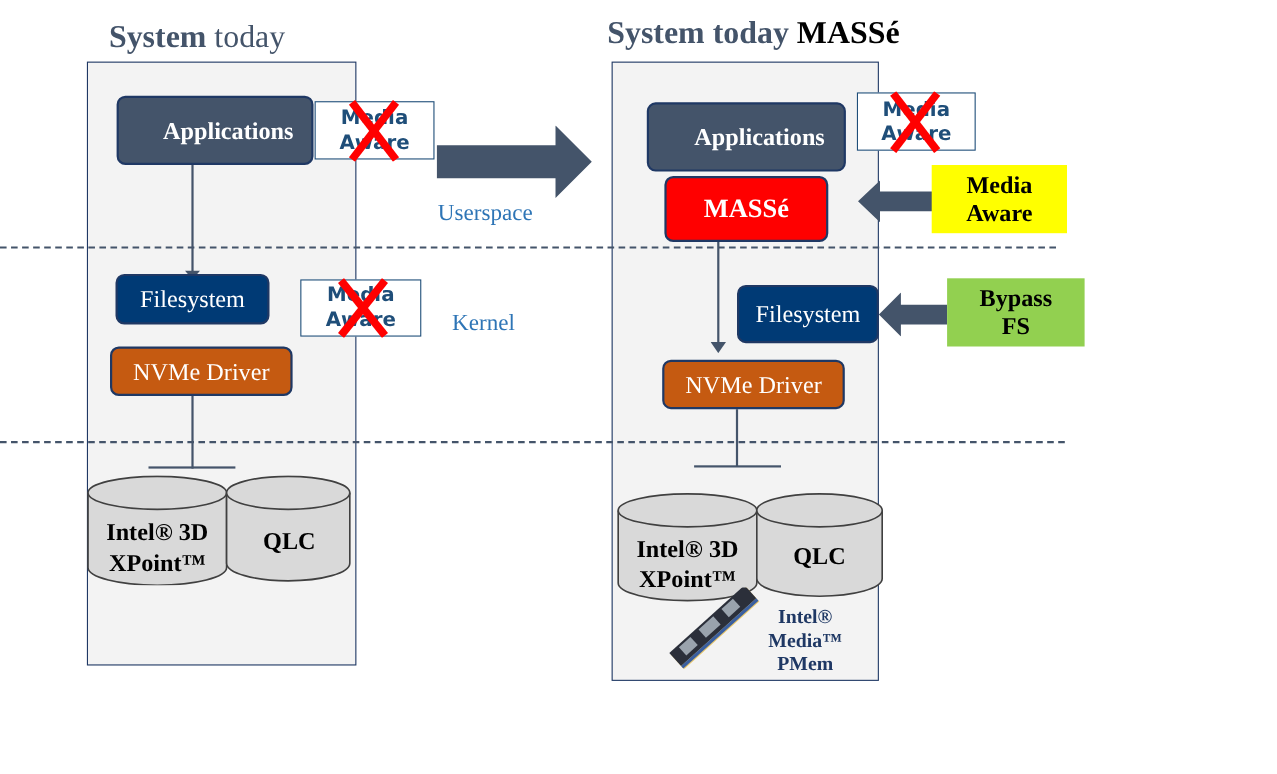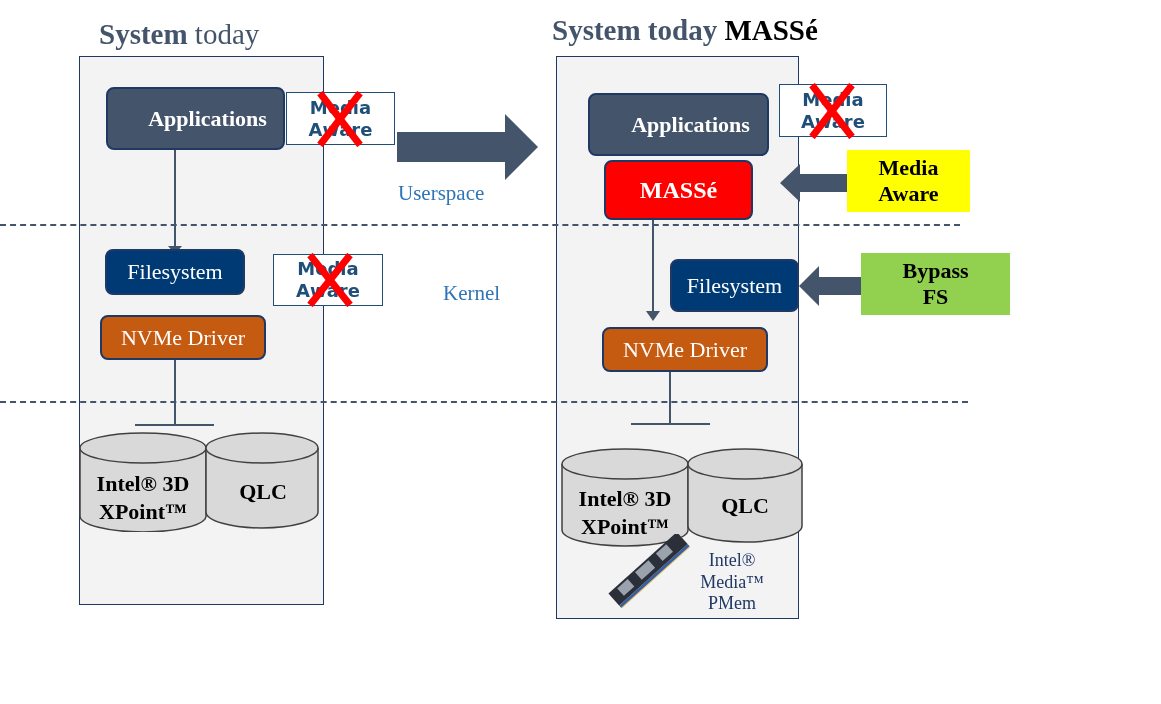--- a/index.html
+++ b/index.html
@@ -17,21 +17,21 @@
   .media-crossed { box-sizing: border-box; border: 1.5px solid #1f4e79; background: #fff; color: #1f4e79; font-family: "DejaVu Sans", sans-serif; font-weight: bold; font-size: 18px; line-height: 1.2; display: flex; flex-direction: column; align-items: center; justify-content: center; }
   .xmark { position: absolute; pointer-events: none; }
   .label-blue { color: #2e75b6; font-size: 21px; white-space: nowrap; }
   .tag { box-sizing: border-box; color: #000; font-weight: bold; font-size: 22px; line-height: 1.2; display: flex; flex-direction: column; align-items: center; justify-content: center; text-align: center; }
   .yellow { background: #ffff00; }
   .green { background: #92d050; }
   .dash { height: 0; border-top: 2px dashed #44546a; }
   .vline { width: 2px; background: #44546a; }
   .hline { height: 2px; background: #44546a; }
   .cyl-text { position: absolute; font-weight: bold; font-size: 22px; color: #000; text-align: center; line-height: 1.25; }
-  .optane { color: #1f3864; font-weight: normal; font-size: 18px; text-align: center; line-height: 1.2; }
+  .optane { color: #1f3864; font-weight: bold; font-size: 18px; text-align: center; line-height: 1.2; }
 </style>
 </head>
 <body>
 
 <div class="abs title" style="left:99px; top:20px;"><span>System</span><span class="normal"> today</span></div>
 <div class="abs title" style="left:552px; top:16px;"><span>System today </span><span class="black">MASSé</span></div>
 
 <div class="abs panel" style="left:79px; top:56px; width:245px; height:549px;"></div>
 <div class="abs panel" style="left:556px; top:56px; width:243px; height:563px;"></div>
 
@@ -90,21 +90,21 @@
     <div>Intel® 3D</div>
     <div>XPoint™</div>
   </div>
 <div class="cyl-text" style="left:207px; top:478px; width:112px;">QLC</div>
 
 <svg class="abs" style="left:397px; top:114px;" width="142" height="66">
   <polygon points="0,18 108,18 108,0 141,33 108,66 108,48 0,48" fill="#44546a"></polygon>
 </svg>
 
 <div class="abs label-blue" style="left:398px; top:181px;">Userspace</div>
-<div class="abs label-blue" style="left:411px; top:281px;margin-left:32px;">Kernel</div>
+<div class="abs label-blue" style="left:411px; top:281px;">Kernel</div>
 
 <div class="abs box apps" style="left:588px; top:93px; width:181px; height:63px;">
     <span>Applications</span>
   </div>
 
 <div class="abs media-crossed" style="left:779px; top:84px; width:108px; height:53px;">
   <span>Media</span>
   <span>Aware</span>
   <svg class="xmark" style="left:28px; top:-2px;" width="48" height="56" viewBox="0 0 48 56">
     <line x1="4" y1="2" x2="44" y2="54" stroke="#ff0000" stroke-width="7"></line>
@@ -129,21 +129,21 @@
     <polygon points="0,0 14,0 7,10" fill="#44546a"></polygon>
   </svg>
 
 <div class="abs box fs" style="left:670px; top:259px; width:129px; height:53px;">
     <span>Filesystem</span>
   </div>
 
 <svg class="abs" style="left:799px; top:266px;" width="62" height="40">
   <polygon points="0,20 20,0 20,11 62,11 62,29 20,29 20,40" fill="#44546a"></polygon>
 </svg>
-<div class="abs tag green" style="left:861px; top:253px; width:149px; height:62px;">
+<div class="abs tag green" style="left:861px; top:253px; width:125px; height:62px;">
   <span>Bypass</span>
   <span>FS</span>
 </div>
 
 <div class="abs box nvme" style="left:602px; top:327px; width:166px; height:45px;">
     <span>NVMe Driver</span>
   </div>
 
 <div class="abs vline" style="left:669px; top:372px; height:52px;"></div>
 <div class="abs hline" style="left:631px; top:423px; width:79px;"></div>

